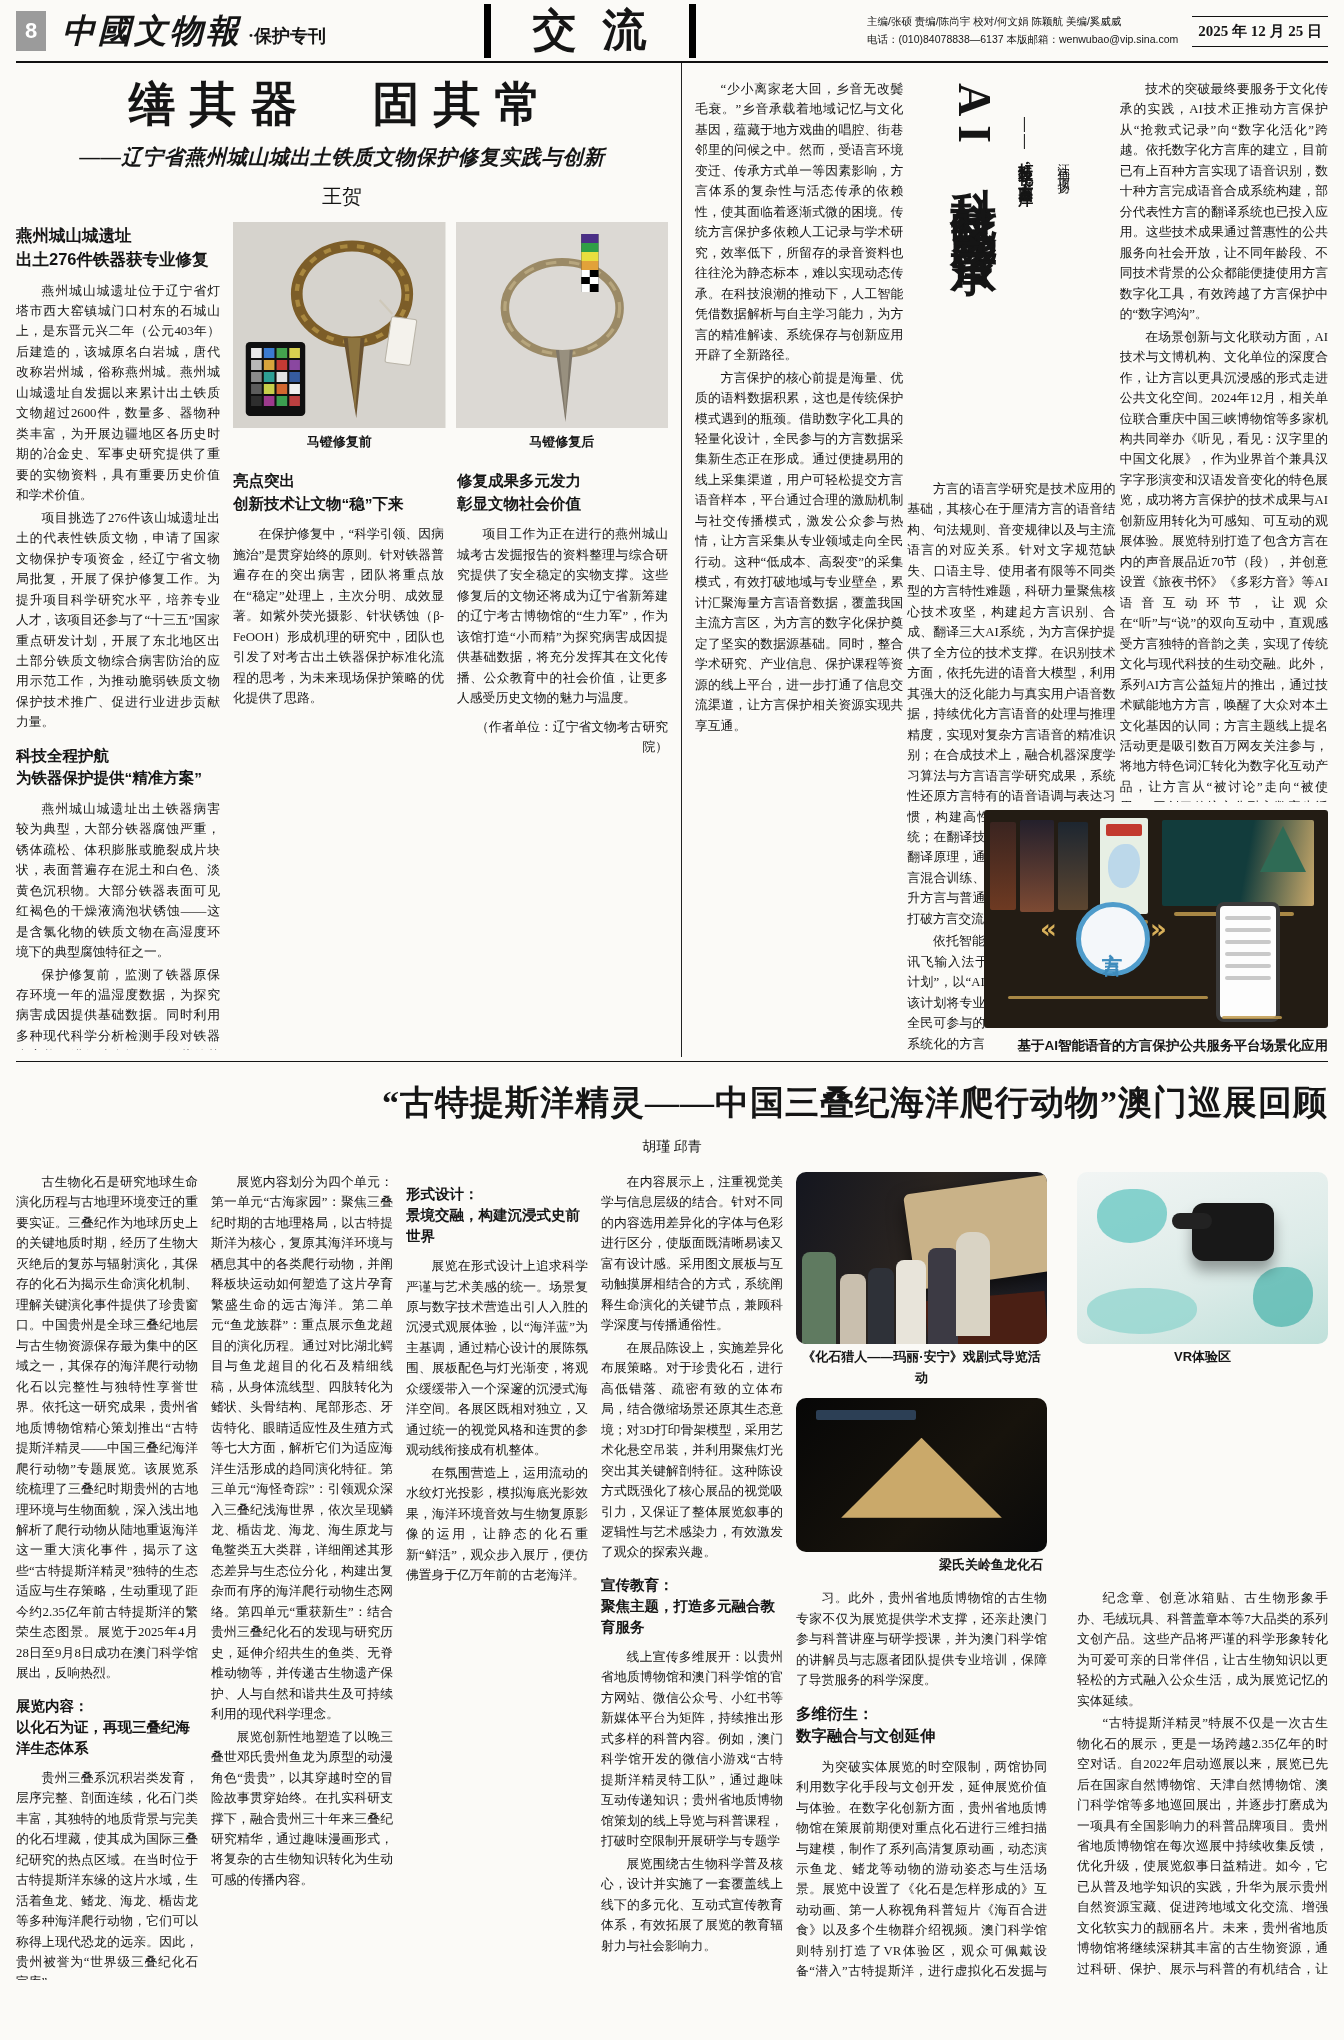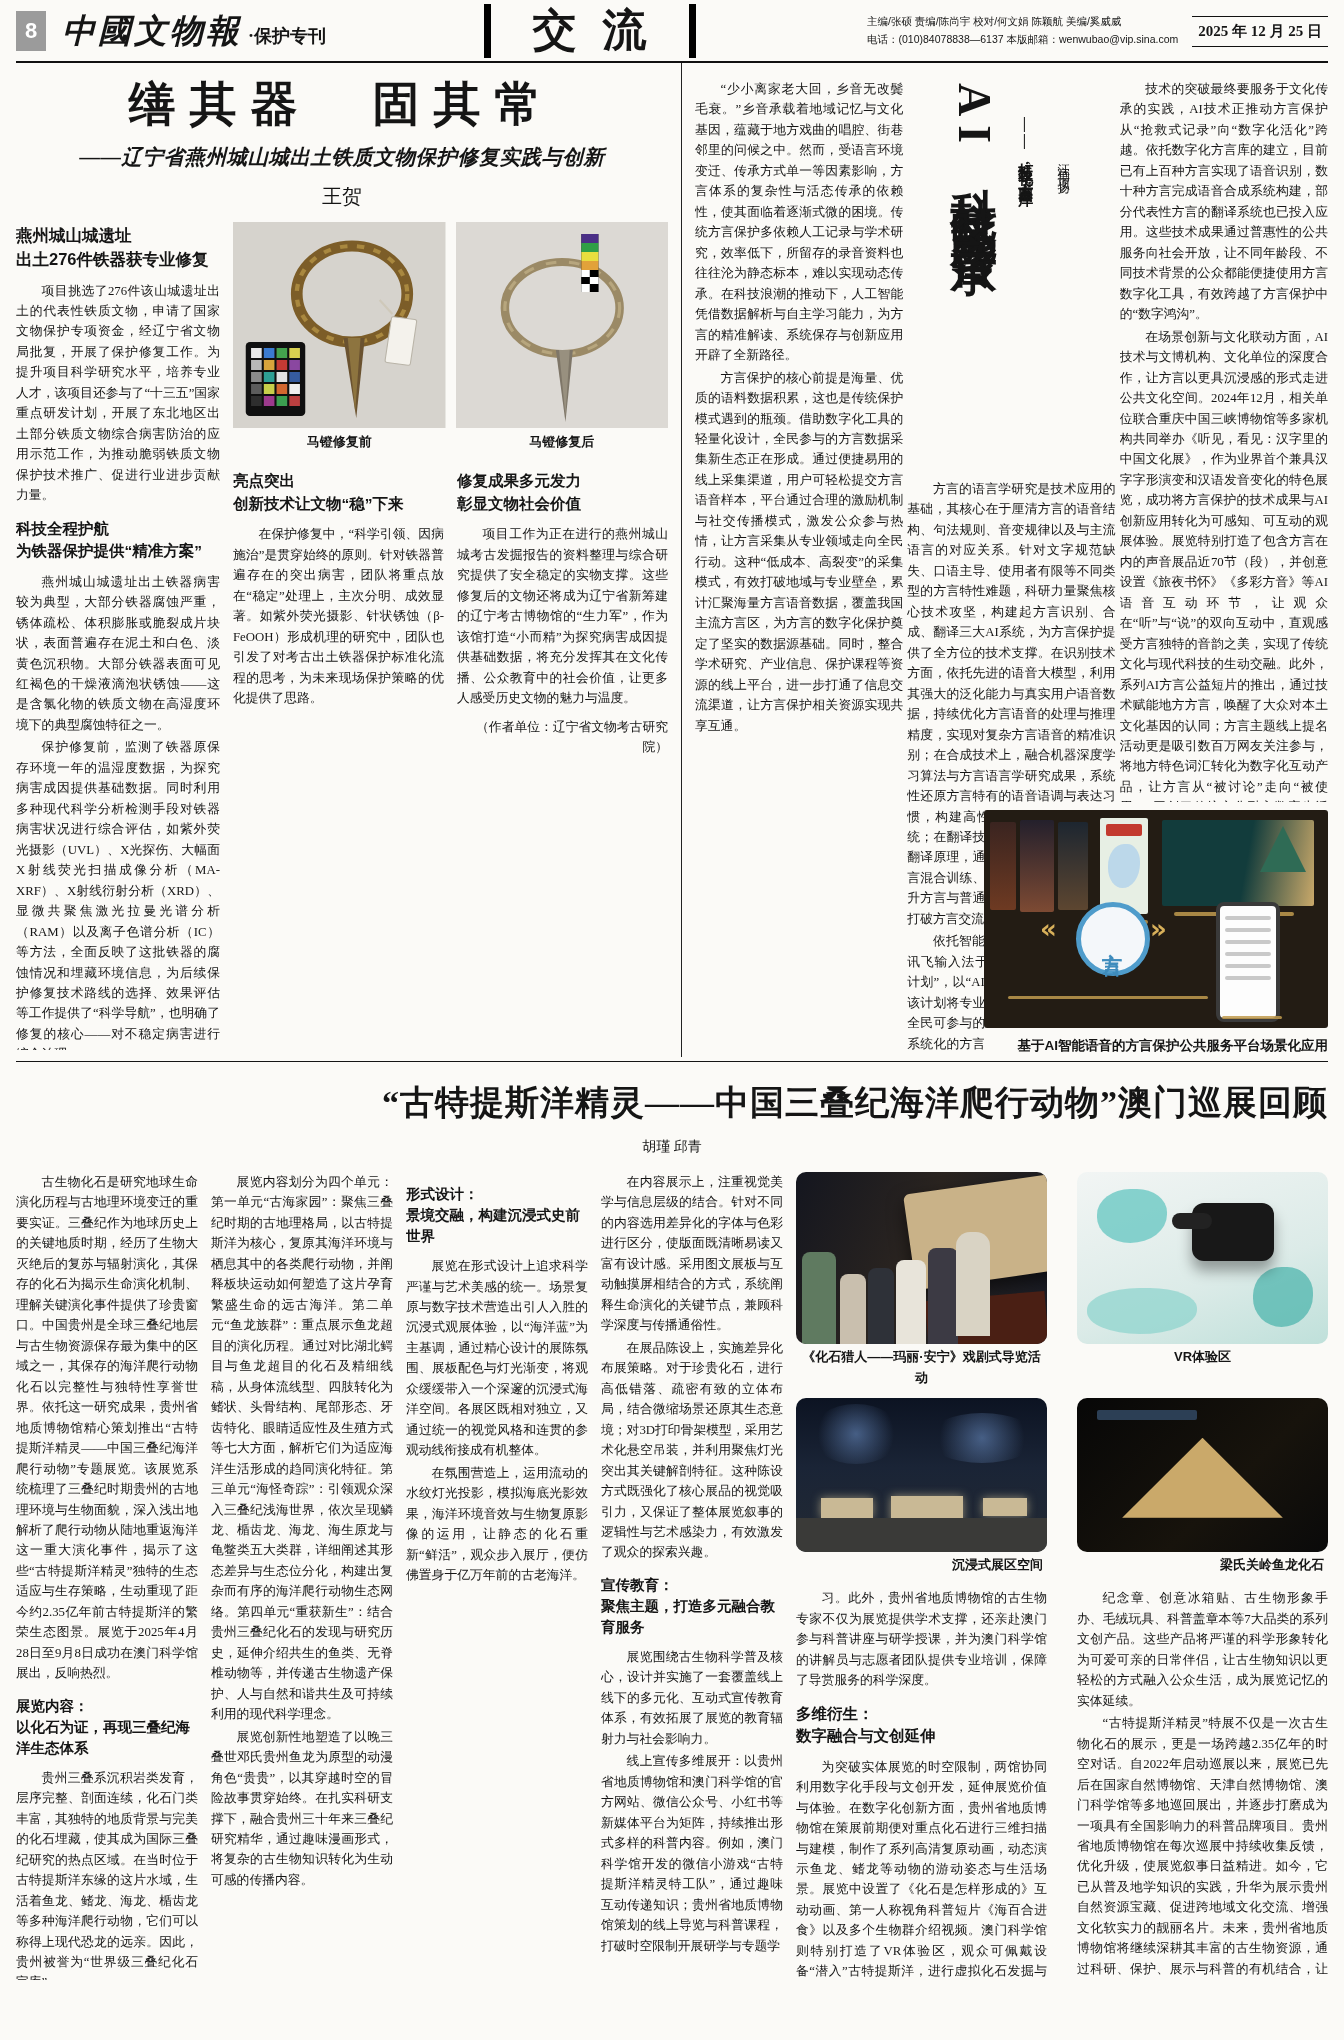--- a/index.html
+++ b/index.html
@@ -141,20 +141,21 @@
 <div class="main">
 
   <div class="article-a">
     <div class="a-title">缮其器　固其常</div>
     <div class="a-sub">——辽宁省燕州城山城出土铁质文物保护修复实践与创新</div>
     <div class="a-author">王贺</div>
     <div class="a-body">
       <div class="a-col1">
           <div class="col-head">燕州城山城遗址
 出土276件铁器获专业修复</div>
+          <p class="para">燕州城山城遗址位于辽宁省灯塔市西大窑镇城门口村东的石城山上，是东晋元兴二年（公元403年）后建造的，该城原名白岩城，唐代改称岩州城，俗称燕州城。燕州城山城遗址自发掘以来累计出土铁质文物超过2600件，数量多、器物种类丰富，为开展边疆地区各历史时期的冶金史、军事史研究提供了重要的实物资料，具有重要历史价值和学术价值。</p>
           <p class="para">项目挑选了276件该山城遗址出土的代表性铁质文物，申请了国家文物保护专项资金，经辽宁省文物局批复，开展了保护修复工作。为提升项目科学研究水平，培养专业人才，该项目还参与了“十三五”国家重点研发计划，开展了东北地区出土部分铁质文物综合病害防治的应用示范工作，为推动脆弱铁质文物保护技术推广、促进行业进步贡献力量。</p>
           <div class="col-head">科技全程护航
 为铁器保护提供“精准方案”</div>
           <p class="para">燕州城山城遗址出土铁器病害较为典型，大部分铁器腐蚀严重，锈体疏松、体积膨胀或脆裂成片块状，表面普遍存在泥土和白色、淡黄色沉积物。大部分铁器表面可见红褐色的干燥液滴泡状锈蚀——这是含氯化物的铁质文物在高湿度环境下的典型腐蚀特征之一。</p>
           <p class="para">保护修复前，监测了铁器原保存环境一年的温湿度数据，为探究病害成因提供基础数据。同时利用多种现代科学分析检测手段对铁器病害状况进行综合评估，如紫外荧光摄影（UVL）、X光探伤、大幅面X射线荧光扫描成像分析（MA-XRF）、X射线衍射分析（XRD）、显微共聚焦激光拉曼光谱分析（RAM）以及离子色谱分析（IC）等方法，全面反映了这批铁器的腐蚀情况和埋藏环境信息，为后续保护修复技术路线的选择、效果评估等工作提供了“科学导航”，也明确了修复的核心——对不稳定病害进行综合治理。</p>
         </div>
       <div class="a-right">
         <div class="fig-row">
           <div class="stirrup-photo">
             <svg viewBox="0 0 200 206" preserveAspectRatio="none">
@@ -308,22 +309,22 @@
         <div class="col-head">形式设计：
 景境交融，构建沉浸式史前世界</div>
         <p class="para">展览在形式设计上追求科学严谨与艺术美感的统一。场景复原与数字技术营造出引人入胜的沉浸式观展体验，以“海洋蓝”为主基调，通过精心设计的展陈氛围、展板配色与灯光渐变，将观众缓缓带入一个深邃的沉浸式海洋空间。各展区既相对独立，又通过统一的视觉风格和连贯的参观动线衔接成有机整体。</p>
         <p class="para">在氛围营造上，运用流动的水纹灯光投影，模拟海底光影效果，海洋环境音效与生物复原影像的运用，让静态的化石重新“鲜活”，观众步入展厅，便仿佛置身于亿万年前的古老海洋。</p>
       </div>
     <div class="c-col">
         <p class="para">在内容展示上，注重视觉美学与信息层级的结合。针对不同的内容选用差异化的字体与色彩进行区分，使版面既清晰易读又富有设计感。采用图文展板与互动触摸屏相结合的方式，系统阐释生命演化的关键节点，兼顾科学深度与传播通俗性。</p>
         <p class="para">在展品陈设上，实施差异化布展策略。对于珍贵化石，进行高低错落、疏密有致的立体布局，结合微缩场景还原其生态意境；对3D打印骨架模型，采用艺术化悬空吊装，并利用聚焦灯光突出其关键解剖特征。这种陈设方式既强化了核心展品的视觉吸引力，又保证了整体展览叙事的逻辑性与艺术感染力，有效激发了观众的探索兴趣。</p>
         <div class="col-head">宣传教育：
 聚焦主题，打造多元融合教育服务</div>
+        <p class="para">线上宣传多维展开：以贵州省地质博物馆和澳门科学馆的官方网站、微信公众号、小红书等新媒体平台为矩阵，持续推出形式多样的科普内容。例如，澳门科学馆开发的微信小游戏“古特提斯洋精灵特工队”，通过趣味互动传递知识；贵州省地质博物馆策划的线上导览与科普课程，打破时空限制开展研学与专题学</p>
         <p class="para">展览围绕古生物科学普及核心，设计并实施了一套覆盖线上线下的多元化、互动式宣传教育体系，有效拓展了展览的教育辐射力与社会影响力。</p>
-        <p class="para">线上宣传多维展开：以贵州省地质博物馆和澳门科学馆的官方网站、微信公众号、小红书等新媒体平台为矩阵，持续推出形式多样的科普内容。例如，澳门科学馆开发的微信小游戏“古特提斯洋精灵特工队”，通过趣味互动传递知识；贵州省地质博物馆策划的线上导览与科普课程，打破时空限制开展研学与专题学</p>
       </div>
     <div class="c-right">
       <div class="photo-grid">
         <div>
           <div class="photo ph-tall ph1">
             <div class="slab"></div>
               <div class="slab2"></div>
             <div class="person" style="left:6px;bottom:0;width:34px;height:92px;background:#5f7a60;"></div>
             <div class="person" style="left:44px;bottom:0;width:26px;height:70px;background:#c9bfae;"></div>
             <div class="person" style="left:72px;bottom:0;width:26px;height:76px;background:#2e3138;"></div>
@@ -337,31 +338,20 @@
           <div class="photo ph-tall ph2">
             <div class="paint" style="left:8%;top:10%;width:70px;height:54px;"></div>
             <div class="paint" style="left:4%;bottom:6%;width:110px;height:46px;background:#8fd4cd;"></div>
             <div class="paint" style="right:6%;bottom:10%;width:60px;height:60px;background:#4fb5ae;"></div>
             <div class="vr"></div>
             <div class="strap"></div>
           </div>
           <div class="photo-cap cap-c">VR体验区</div>
         </div>
         <div>
-          <div class="photo ph-short ph3">
-            <div class="glow" style="left:6%;top:4%;width:90px;height:60px;"></div>
-            <div class="glow" style="right:4%;top:10%;width:110px;height:50px;"></div>
-            <div class="case" style="left:10%;bottom:34px;width:52px;height:20px;"></div>
-            <div class="case" style="left:38%;bottom:30px;width:72px;height:26px;"></div>
-            <div class="case" style="right:8%;bottom:36px;width:44px;height:18px;"></div>
-            <div class="floor"></div>
-          </div>
-          <div class="photo-cap cap-r">沉浸式展区空间</div>
-        </div>
-        <div>
           <div class="photo ph-short ph4">
             <div class="sign"></div>
               <div class="fossil"></div>
           </div>
           <div class="photo-cap cap-r">梁氏关岭鱼龙化石</div>
         </div>
       </div>
       <div class="c-bottom">
         <div class="c-bcol">
             <p class="para">习。此外，贵州省地质博物馆的古生物专家不仅为展览提供学术支撑，还亲赴澳门参与科普讲座与研学授课，并为澳门科学馆的讲解员与志愿者团队提供专业培训，保障了导赏服务的科学深度。</p>

